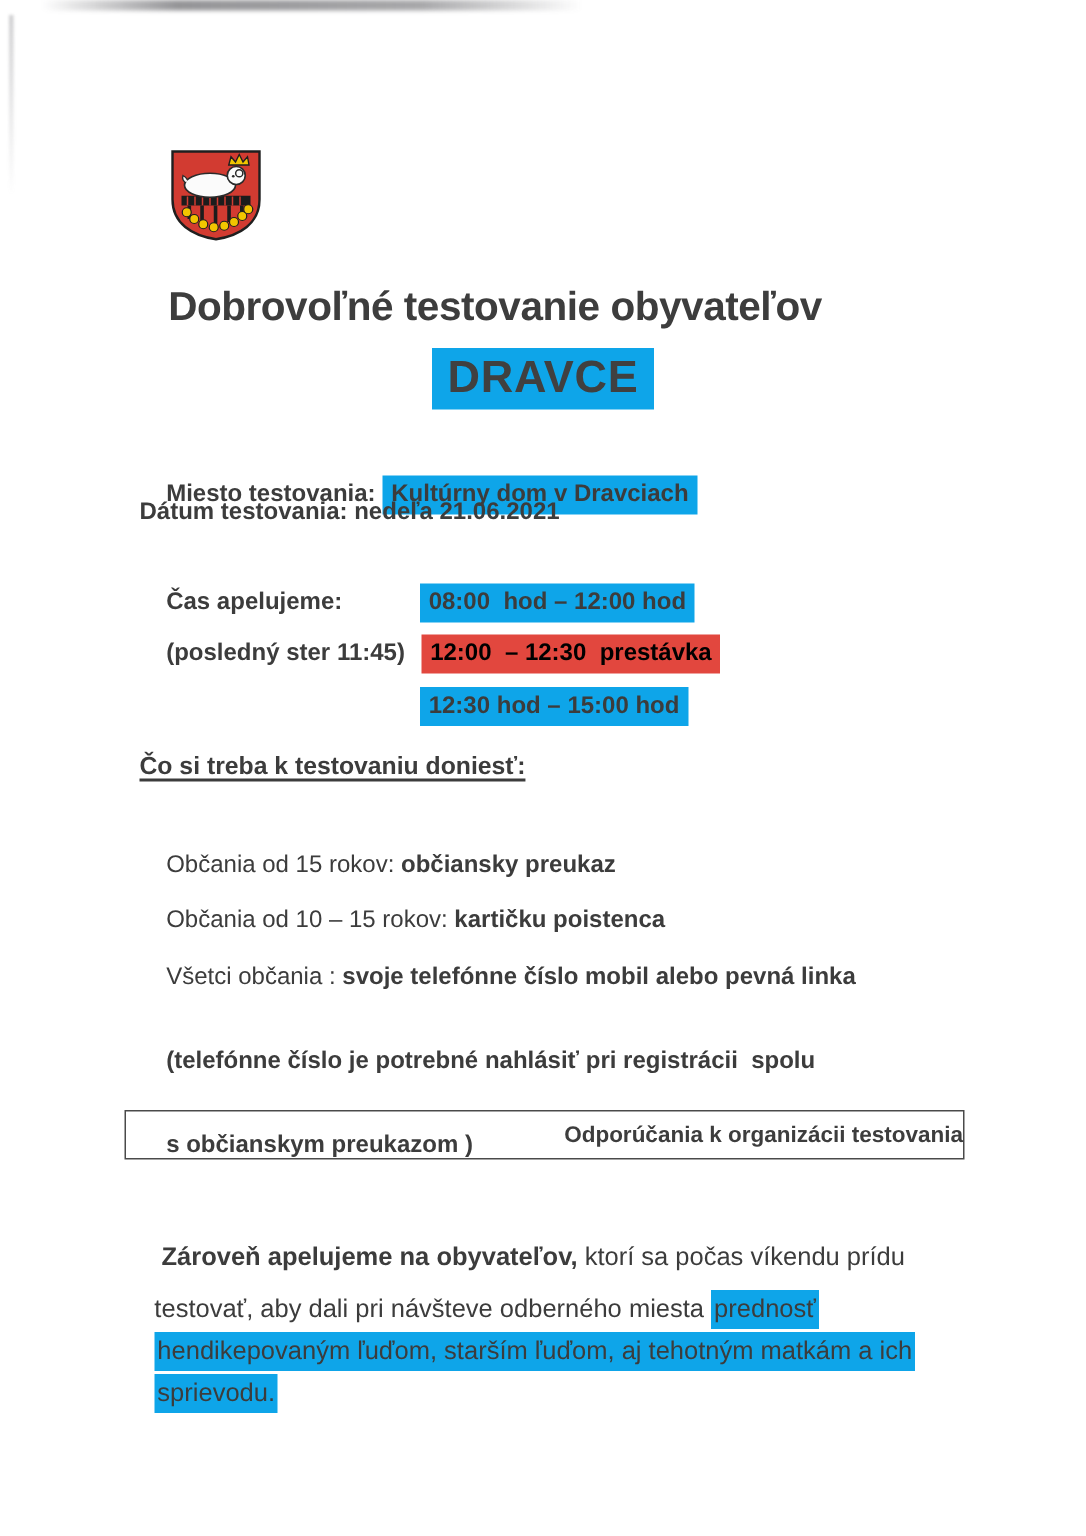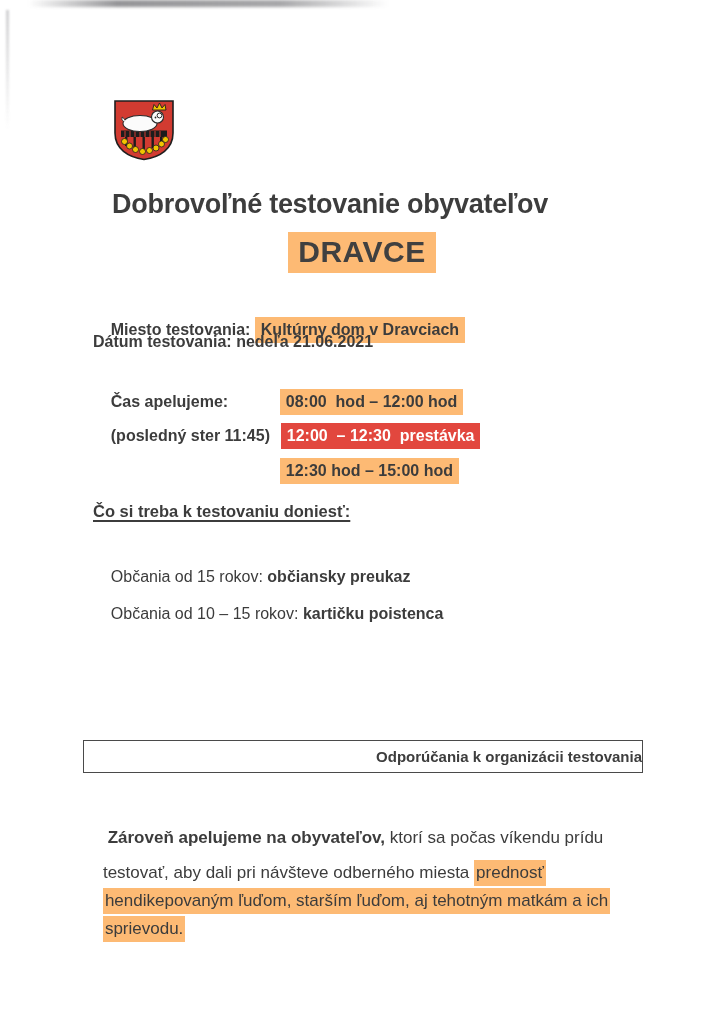--- a/index.html
+++ b/index.html
@@ -26,22 +26,22 @@
   .title{
     position:absolute;left:0;top:189px;width:660px;
     text-align:center;font-size:27px;font-weight:bold;color:#3d3d3d;
     letter-spacing:-0.3px;
   }
   .village-line{position:absolute;left:0;top:235px;width:724px;text-align:center;}
   .village-line .hl-yellow{
     font-size:30px;font-weight:bold;color:#404040;padding:3px 10px 5px 10px;letter-spacing:0.5px;
   }
   .line{position:absolute;left:93px;font-size:16px;font-weight:bold;line-height:26px;white-space:pre;}
-  .hl-yellow{background:#fdba74;white-space:pre;}
-  .hl-red{background:#e2473e;color:#ffffff;white-space:pre;}
+  .hl-yellow{background:#0ea5e9;white-space:pre;}
+  .hl-red{background:#e2473e;color:#000000;white-space:pre;}
   .pad-hl{padding:4px 6px 5px 6px;}
   .label-fixed{display:inline-block;width:169px;white-space:pre;}
   .regular{font-weight:normal;}
   .heading-underline{
     text-decoration:underline;text-underline-offset:3px;text-decoration-thickness:1.5px;
     font-size:16.5px;
   }
   .multi{line-height:28px;}
   .rec-box{
     position:absolute;left:83px;top:740px;width:558px;height:31px;
@@ -134,20 +134,25 @@
   <div class="line heading-underline" style="top:498px;">Čo si treba k testovaniu doniesť:</div>
 
   <div class="line" style="top:538px;">
     <span class="regular">Občania od 15 rokov: </span><span>občiansky preukaz</span>
   </div>
 
   <div class="line" style="top:575px;">
     <span class="regular">Občania od 10 – 15 rokov: </span><span>kartičku poistenca</span>
   </div>
 
+  <div class="line multi" style="top:610px;">
+    <span class="regular">Všetci občania : </span><span>svoje telefónne číslo mobil alebo pevná linka</span><br>
+    <span>(telefónne číslo je potrebné nahlásiť pri registrácii  spolu</span><br>
+    <span>s občianskym preukazom )</span>
+  </div>
 
   <div class="rec-box">
     <span>Odporúčania k organizácii testovania</span>
   </div>
 
   <div class="appeal-line" style="top:799px;">
     <span class="appeal-bold"> Zároveň apelujeme na obyvateľov,</span><span> ktorí sa počas víkendu prídu</span>
   </div>
   <div class="appeal-line" style="top:834px;">
     <span>testovať, aby dali pri návšteve odberného miesta </span><span class="hl-yellow" style="padding:3px 2px 4px 2px;">prednosť</span>

